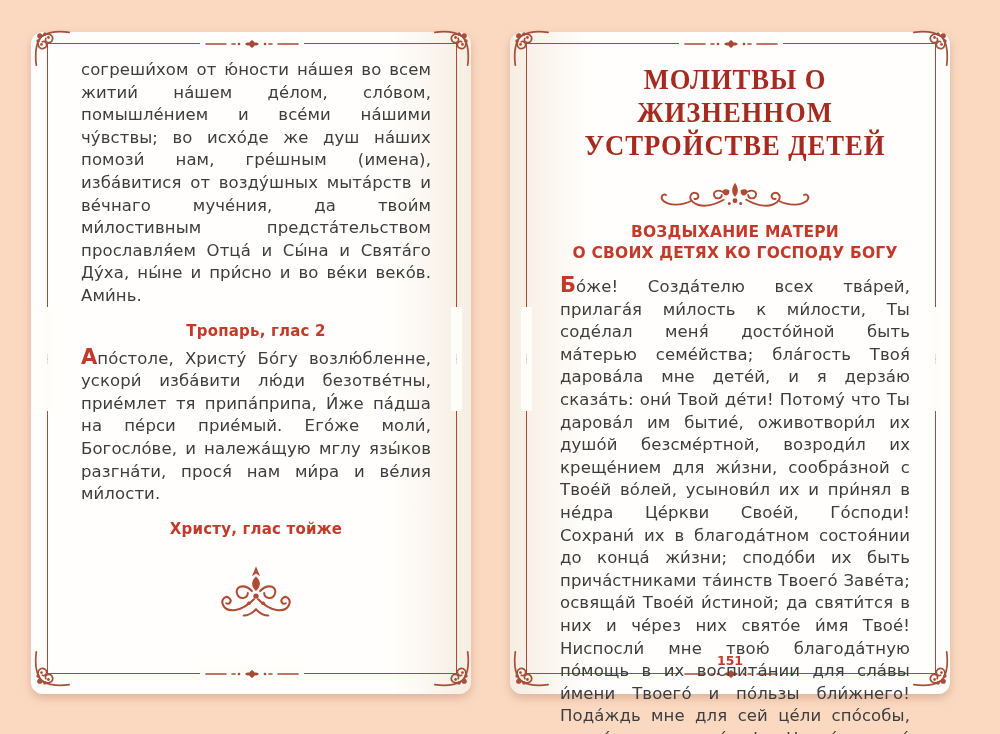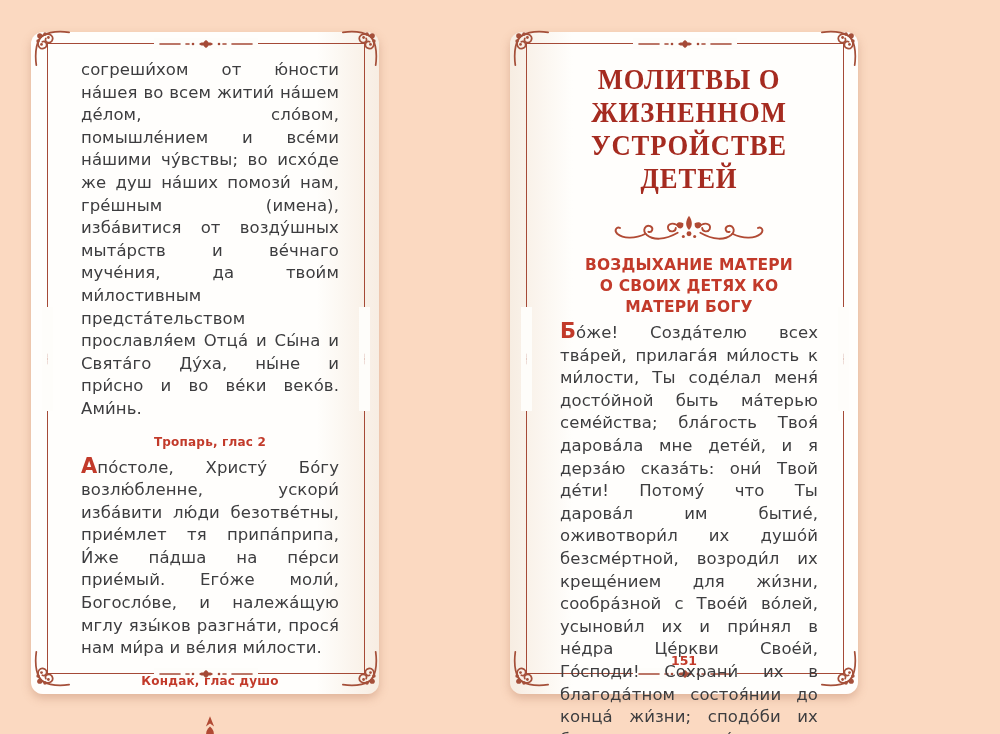--- a/index.html
+++ b/index.html
@@ -6,21 +6,21 @@
   body{
     width:1000px;height:734px;
     background:#fbd9c1;
     font-family:"DejaVu Sans","Liberation Sans",sans-serif;
     overflow:hidden;
     position:relative;
   }
   .spread{position:absolute;inset:0;}
 
   .page{
-    position:absolute;top:32px;width:348px;height:662px;
+    position:absolute;top:32px;width:440px;height:662px;
     background:#fefdfa;border-radius:12px;
     box-shadow:0 4px 10px rgba(170,110,80,.35);
   }
   .page.left{left:31px;background:linear-gradient(to right,#fffefc 82%,#f7ede2 100%);}
   .page.right{left:510px;background:linear-gradient(to left,#fffefc 82%,#f7ede2 100%);}
 
   .frame{
     position:absolute;top:11px;left:16px;right:14px;bottom:20px;
     border:1.6px solid #a54a37;
     color:#a54a37;
@@ -48,21 +48,21 @@
     color:#3d3d3f;
   }
   .body-text{
     font-size:16.5px;line-height:22.6px;text-align:justify;
     letter-spacing:.1px;
   }
   .drop-cap{
     color:#c23a2a;font-weight:bold;font-size:21px;
   }
   .section-heading{
-    color:#c23a2a;font-weight:bold;font-size:12px;
+    color:#c23a2a;font-weight:bold;font-size:15px;
     text-align:center;margin:14px 0 6px 0;letter-spacing:.2px;
   }
 
   .tail-orn{
     margin-top:26px;display:flex;justify-content:center;color:#b14a34;
   }
   .tail-orn svg{width:78px;height:58px;}
 
   .title-wrap{
     margin-top:4px;text-align:center;color:#a52b20;
@@ -72,21 +72,21 @@
     font-family:"Liberation Serif","DejaVu Serif",serif;
     font-weight:bold;font-size:29px;line-height:33px;letter-spacing:1px;
   }
   .divider-orn{
     margin:18px 0 10px 0;display:flex;justify-content:center;color:#b14a34;
   }
   .divider-orn svg{width:170px;height:32px;}
 
   .subheading{
     color:#c23a2a;font-weight:bold;font-size:15.5px;line-height:21px;
-    text-align:center;margin-bottom:2px;letter-spacing:.2px;
+    text-align:center;margin-bottom:10px;letter-spacing:.2px;
   }
   .page-number{
     position:absolute;bottom:26px;left:0;width:100%;text-align:center;
     color:#c23a2a;font-weight:bold;font-size:12.5px;
   }
 </style>
 </head>
 <body>
 
 <svg width="0" height="0" style="position:absolute">
@@ -202,21 +202,21 @@
           </svg>
         </span>
     </div>
 
     <div class="content">
       <div class="body-text">согреши́хом от ю́ности на́шея во всем житии́ на́шем де́лом, сло́вом, помышле́нием и все́ми на́шими чу́вствы; во исхо́де же душ на́ших помози́ нам, гре́шным (имена), изба́витися от возду́шных мыта́рств и ве́чнаго муче́ния, да твои́м ми́лостивным предста́тельством прославля́ем Отца́ и Сы́на и Свята́го Ду́ха, ны́не и при́сно и во ве́ки веко́в. Ами́нь.</div>
 
       <div class="section-heading">Тропарь, глас 2</div>
       <div class="body-text"><span class="drop-cap">А</span><span>по́столе, Христу́ Бо́гу возлю́бленне, ускори́ изба́вити лю́ди безотве́тны, прие́млет тя припа́припа, И́же па́дша на пе́рси прие́мый. Его́же моли́, Богосло́ве, и належа́щую мглу язы́ков разгна́ти, прося́ нам ми́ра и ве́лия ми́лости.</span></div>
 
-      <div class="section-heading">Кондак, глас душо</div>
+      <div class="section-heading">Христу, глас тойже</div>
 
       <div class="tail-orn">
         <svg viewBox="0 0 76 56">
             <use href="#tail-flourish"></use>
           </svg>
       </div>
     </div>
   </div>
 
   <div class="page right">
@@ -270,21 +270,21 @@
       </div>
 
       <div class="divider-orn">
         <svg viewBox="0 0 180 32">
             <use href="#title-divider"></use>
           </svg>
       </div>
 
       <div class="subheading">
         <div>ВОЗДЫХАНИЕ МАТЕРИ</div>
-        <div>О СВОИХ ДЕТЯХ КО МАТЕРИ БОГУ</div>
+        <div>О СВОИХ ДЕТЯХ КО ГОСПОДУ БОГУ</div>
       </div>
 
       <div class="body-text"><span class="drop-cap">Б</span><span>о́же! Созда́телю всех тва́рей, прилага́я ми́лость к ми́лости, Ты соде́лал меня́ досто́йной быть ма́терью семе́йства; бла́гость Твоя́ дарова́ла мне дете́й, и я дерза́ю сказа́ть: они́ Твой де́ти! Потому́ что Ты дарова́л им бытие́, оживотвори́л их душо́й безсме́ртной, возроди́л их креще́нием для жи́зни, сообра́зной с Твое́й во́лей, усынови́л их и при́нял в не́дра Це́ркви Свое́й, Го́споди! Сохрани́ их в благода́тном состоя́нии до конца́ жи́зни; сподо́би их быть прича́стниками та́инств Твоего́ Заве́та; освяща́й Твое́й и́стиной; да святи́тся в них и че́рез них свято́е и́мя Твое́! Ниспосли́ мне твою́ благода́тную по́мощь в их воспита́нии для сла́вы и́мени Твоего́ и по́льзы бли́жнего! Пода́ждь мне для сей це́ли спо́собы, терпе́ние и си́лы! Научи́ меня́ насади́ть в их се́рдце ко́рень и́стинной му́дрости — страх Твой! Озари́ их све́том управля́ющей вселе́нную Твое́й Прему́дрости! Да возлю́бят Тебя́ всей</span></div>
     </div>
 
     <div class="page-number">151</div>
   </div>
 
 </div>
 

